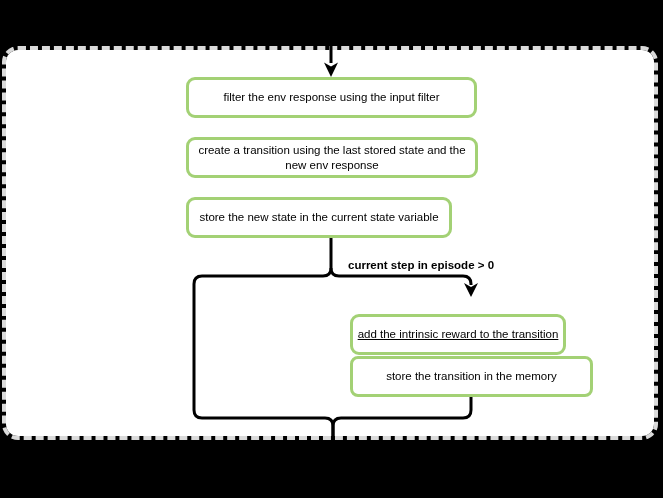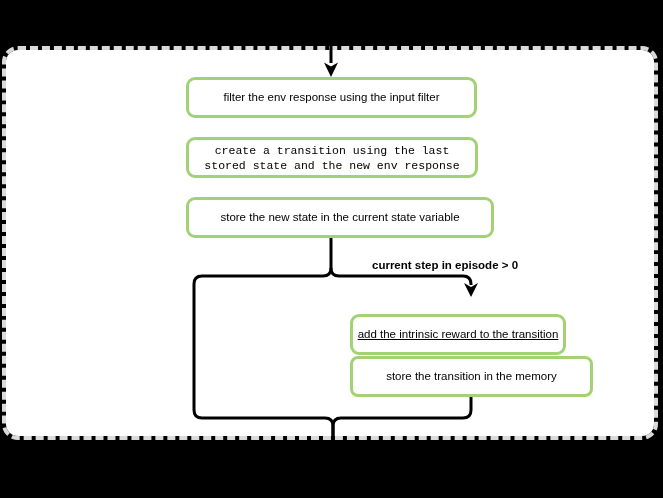--- a/index.html
+++ b/index.html
@@ -37,28 +37,28 @@
     background:var(--node-background);
     border:3px solid var(--node-border);
     border-radius:9px;
     display:flex;align-items:center;justify-content:center;
     text-align:center;
     font-size:11.5px;line-height:15px;
     color:var(--text);
     padding:1px 4px;
   }
   .node-1{left:186px;top:77px;width:291px;height:41px;}
-  .node-2{left:186px;top:137px;width:292px;height:41px;font-family:Liberation Mono, monospace;}
-  .node-3{left:186px;top:197px;width:308px;height:41px;}
+  .node-2{left:186px;top:137px;width:292px;height:41px;}
+  .node-3{left:186px;top:197px;width:266px;height:41px;}
   .node-4{left:350px;top:314px;width:216px;height:41px;text-decoration:underline;}
   .node-5{left:350px;top:356px;width:243px;height:41px;border-radius:8px;}
   .cond{
     position:absolute;left:348px;top:258px;
     font-size:11.5px;font-weight:bold;line-height:14px;
-    color:var(--text);white-space:nowrap;margin-left:24px;
+    color:var(--text);white-space:nowrap;
   }
 </style>
 </head>
 <body>
 
 <div class="stage">
 
   <div class="panel"></div>
 
 

